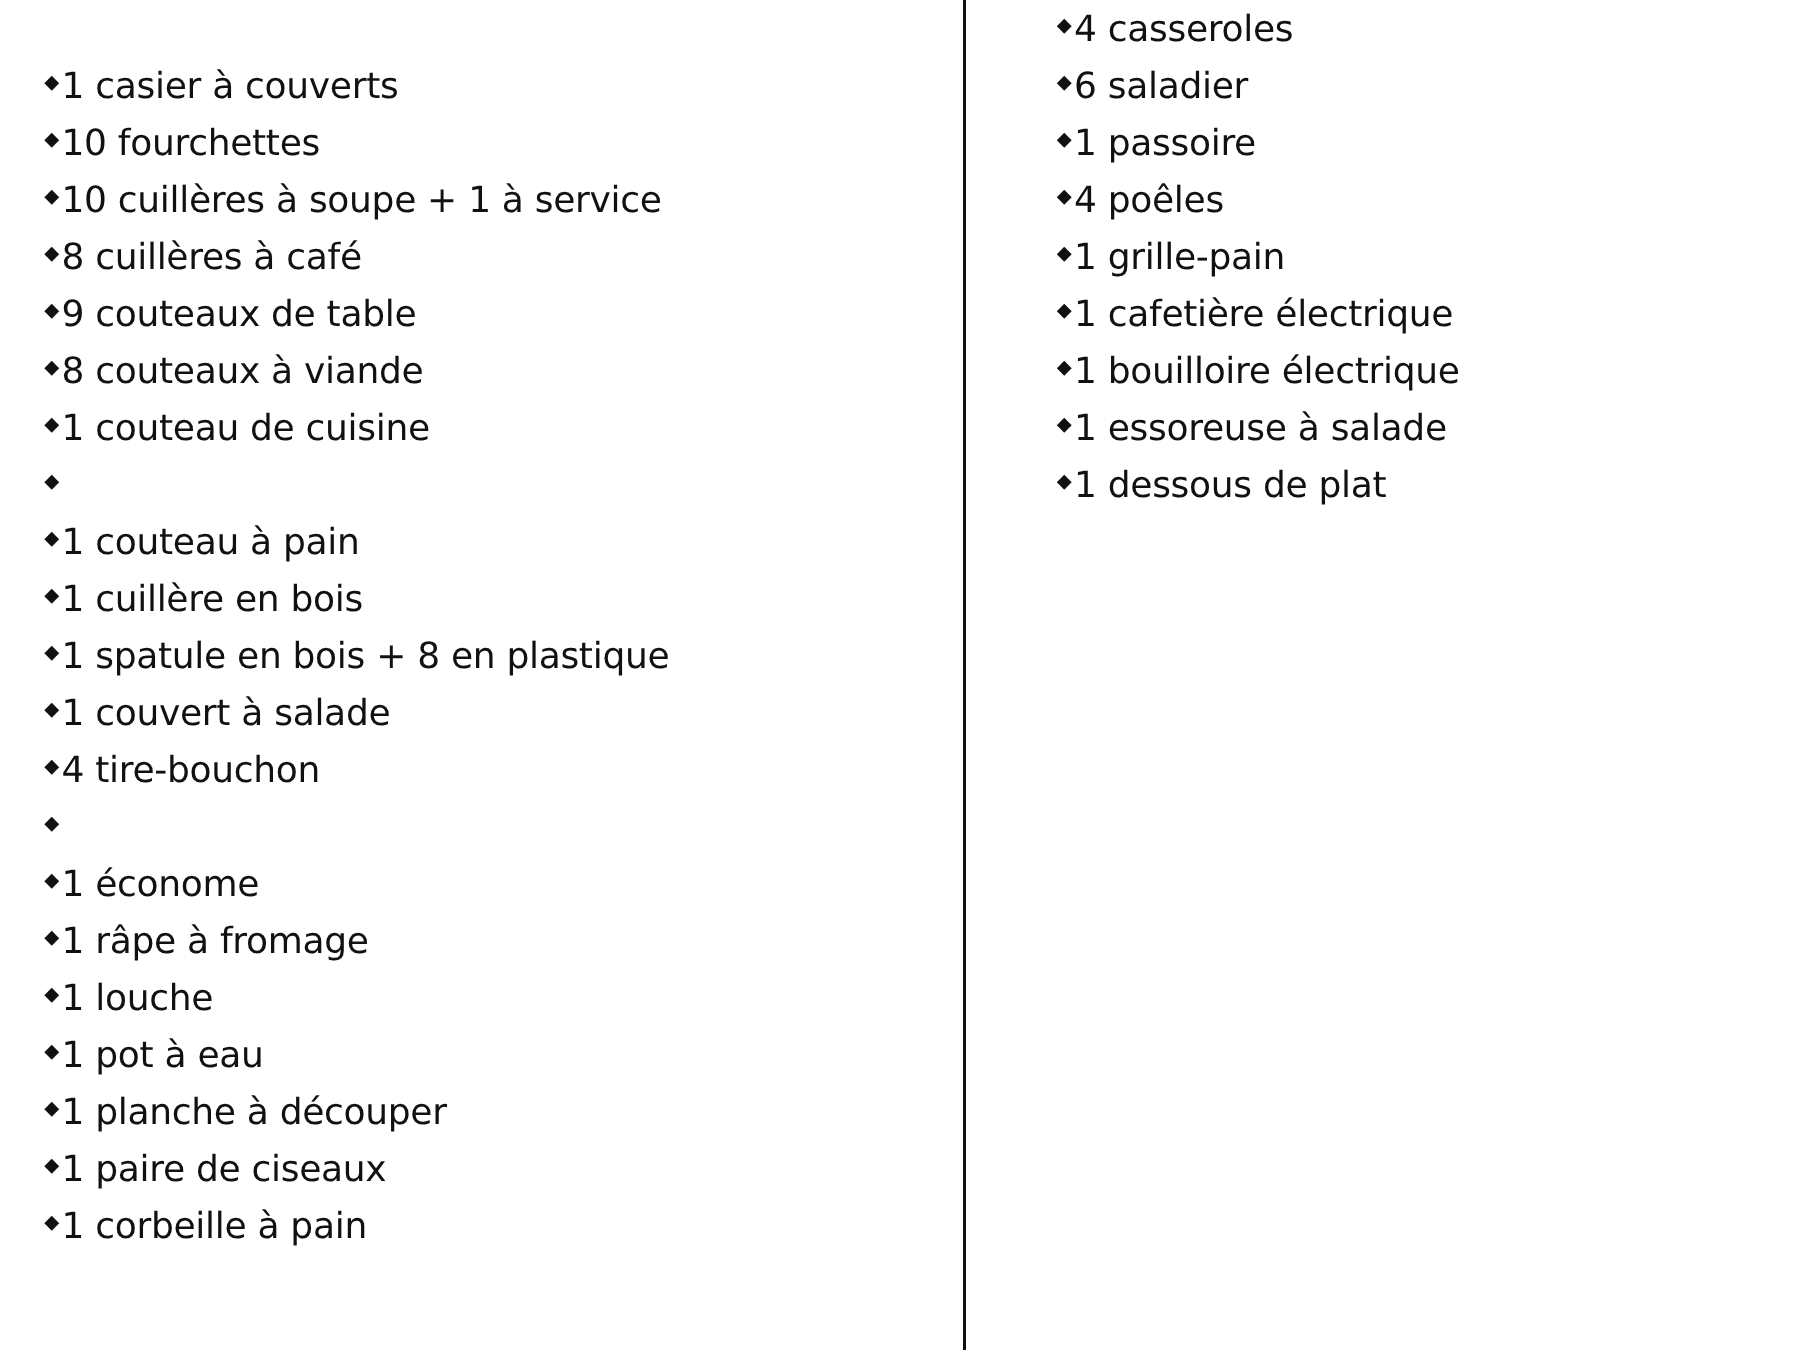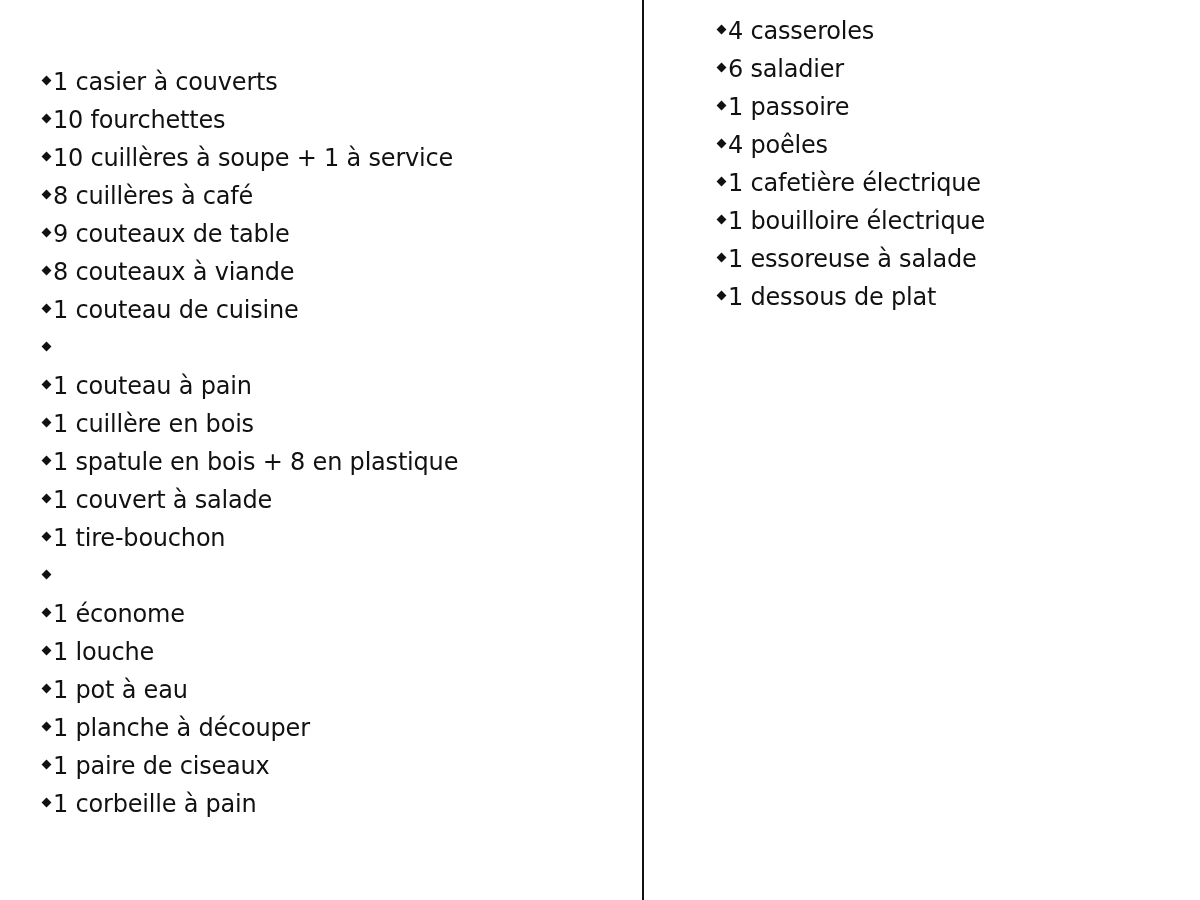--- a/index.html
+++ b/index.html
@@ -18,27 +18,27 @@
     .divider {
       position: absolute;
       left: 642px;
       top: 0;
       width: 2px;
       height: 900px;
       background: #111111;
     }
     .col {
       position: absolute;
-      margin: 12px;
+      margin: 0;
       padding: 0;
       list-style: none;
     }
     .col-left {
       left: 28px;
-      top: 51px;
+      top: 38px;
     }
     .col-right {
       left: 703px;
       top: 0px;
     }
     .item {
       height: 38px;
       line-height: 38px;
       font-size: 24px;
       white-space: nowrap;
@@ -65,32 +65,34 @@
   <li class="item"><span class="bullet"></span><span>10 cuillères à soupe + 1 à service</span></li>
   <li class="item"><span class="bullet"></span><span>8 cuillères à café</span></li>
   <li class="item"><span class="bullet"></span><span>9 couteaux de table</span></li>
   <li class="item"><span class="bullet"></span><span>8 couteaux à viande</span></li>
   <li class="item"><span class="bullet"></span><span>1 couteau de cuisine</span></li>
   <li class="item"><span class="bullet"></span></li>
   <li class="item"><span class="bullet"></span><span>1 couteau à pain</span></li>
   <li class="item"><span class="bullet"></span><span>1 cuillère en bois</span></li>
   <li class="item"><span class="bullet"></span><span>1 spatule en bois + 8 en plastique</span></li>
   <li class="item"><span class="bullet"></span><span>1 couvert à salade</span></li>
-  <li class="item"><span class="bullet"></span><span>1 tire-bouchon</span></li>
+  <li class="item"><span class="bullet"></span><span>4 tire-bouchon</span></li>
   <li class="item"><span class="bullet"></span></li>
   <li class="item"><span class="bullet"></span><span>1 économe</span></li>
+  <li class="item"><span class="bullet"></span><span>1 râpe à fromage</span></li>
   <li class="item"><span class="bullet"></span><span>1 louche</span></li>
   <li class="item"><span class="bullet"></span><span>1 pot à eau</span></li>
   <li class="item"><span class="bullet"></span><span>1 planche à découper</span></li>
   <li class="item"><span class="bullet"></span><span>1 paire de ciseaux</span></li>
   <li class="item"><span class="bullet"></span><span>1 corbeille à pain</span></li>
 </ul>
 
 <ul class="col col-right">
   <li class="item"><span class="bullet"></span><span>4 casseroles</span></li>
   <li class="item"><span class="bullet"></span><span>6 saladier</span></li>
   <li class="item"><span class="bullet"></span><span>1 passoire</span></li>
   <li class="item"><span class="bullet"></span><span>4 poêles</span></li>
+  <li class="item"><span class="bullet"></span><span>1 grille-pain</span></li>
   <li class="item"><span class="bullet"></span><span>1 cafetière électrique</span></li>
   <li class="item"><span class="bullet"></span><span>1 bouilloire électrique</span></li>
   <li class="item"><span class="bullet"></span><span>1 essoreuse à salade</span></li>
   <li class="item"><span class="bullet"></span><span>1 dessous de plat</span></li>
 </ul>
 
 </body></html>

